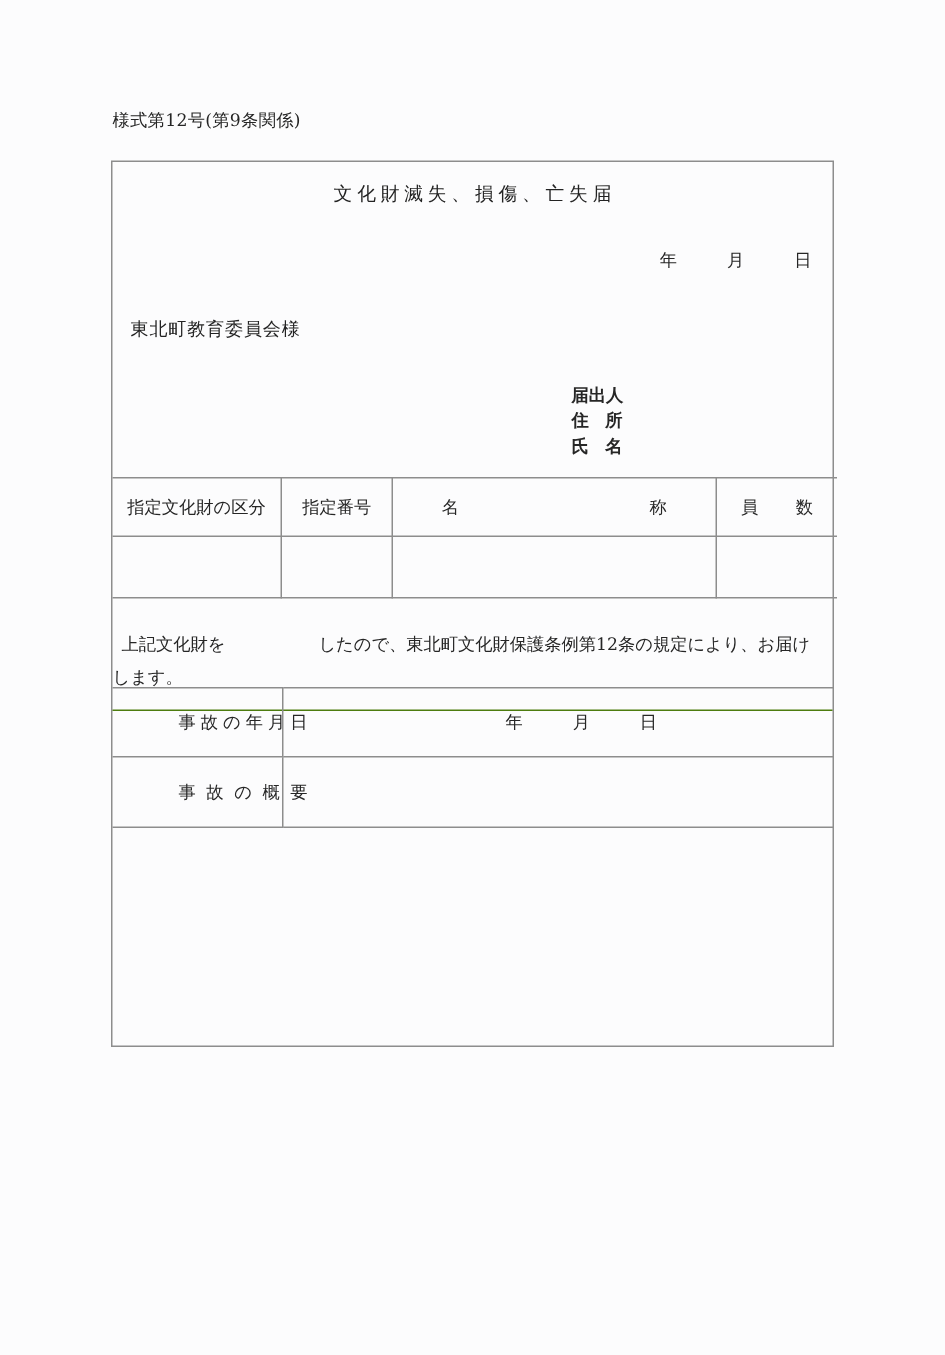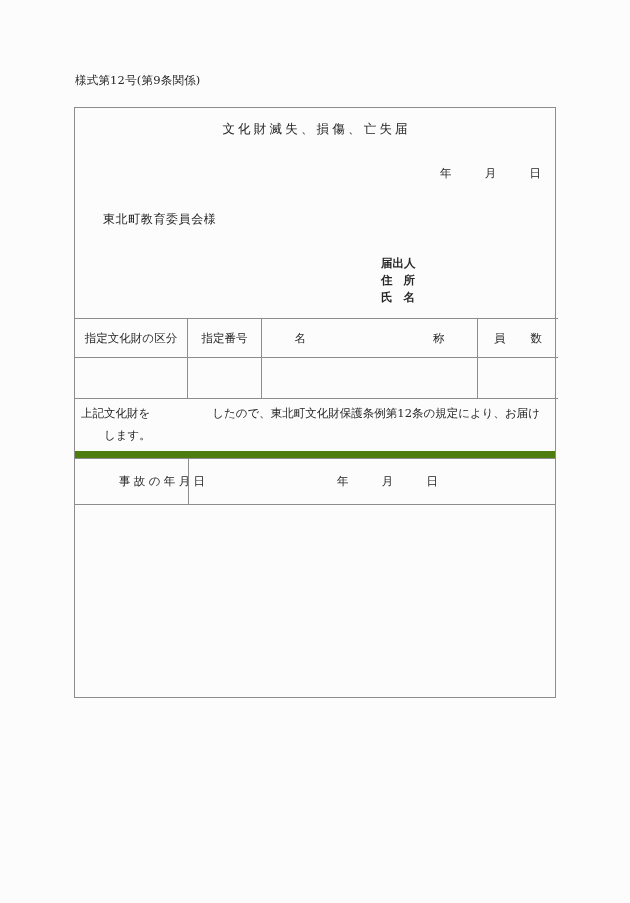--- a/index.html
+++ b/index.html
@@ -74,21 +74,21 @@
     top: 58px;
     width: 466px;
     text-align: right;
     font-size: 11.5px;
     color: #262626;
   }
   .date-line-top .gap { display: inline-block; width: 26px; }
 
   .addressee {
     position: absolute;
-    left: 28px;
+    left: 12px;
     top: 103px;
     font-size: 12px;
     letter-spacing: 0.6px;
     color: #232323;
   }
 
   .submitter {
     position: absolute;
     left: 306px;
     top: 147px;
@@ -135,42 +135,41 @@
     display: inline-block;
     width: 48px;
     text-align: justify;
     text-align-last: justify;
   }
 
   
   .statement {
     position: absolute;
     left: 0;
-    top: 290px;
+    top: 306px;
     width: 480px;
     height: 60px;
     box-sizing: border-box;
-    border-bottom: 7px solid #4d7c0f;
+    border-bottom: 1px solid #4d7c0f;
   }
   .statement .line1 {
     position: absolute;
     left: 6px;
     top: 8px;
     font-size: 11.5px;
     white-space: nowrap;
     color: #262626;
   }
   .statement .line2 {
     position: absolute;
     left: 0px;
     top: 30px;
     font-size: 11.5px;
     white-space: nowrap;
     color: #262626;
-    margin-left: 29px;
   }
   .blankgap { display: inline-block; width: 62px; }
 
   
   .table-lower {
     position: absolute;
     left: 0;
     top: 350px;
     width: 480px;
     border-collapse: collapse;
@@ -293,17 +292,23 @@
         <td class="val-col no-right">
           <span class="date-line-row">
             <span>年</span>
             <span class="gap"></span>
             <span>月</span>
             <span class="gap"></span>
             <span>日</span>
           </span>
         </td>
       </tr>
+      <tr class="row-gaiyo">
+        <td class="lbl-col no-left">
+          <span class="lbl-spread">事故の概要</span>
+        </td>
+        <td class="val-col no-right"></td>
+      </tr>
     </tbody>
       </table>
 
   </div>
 </div>
 
 </body></html>

